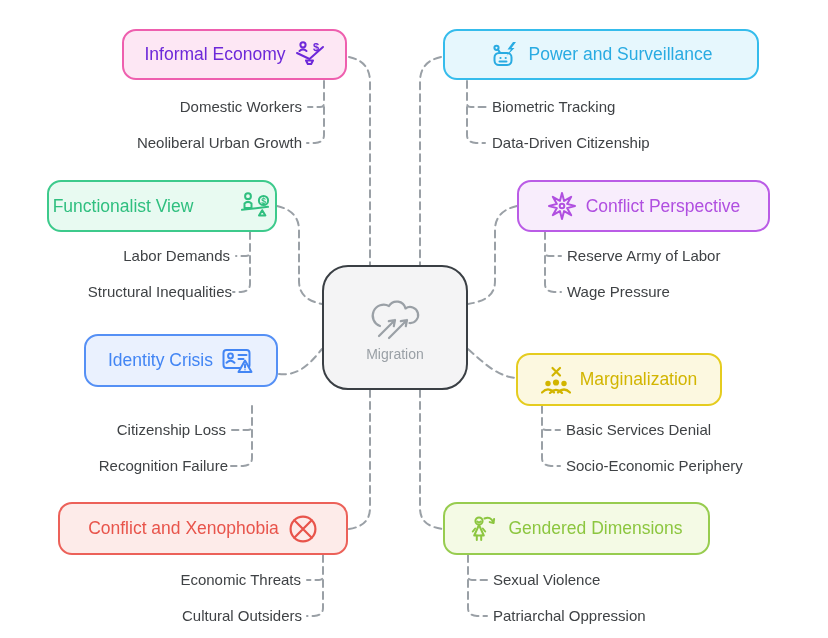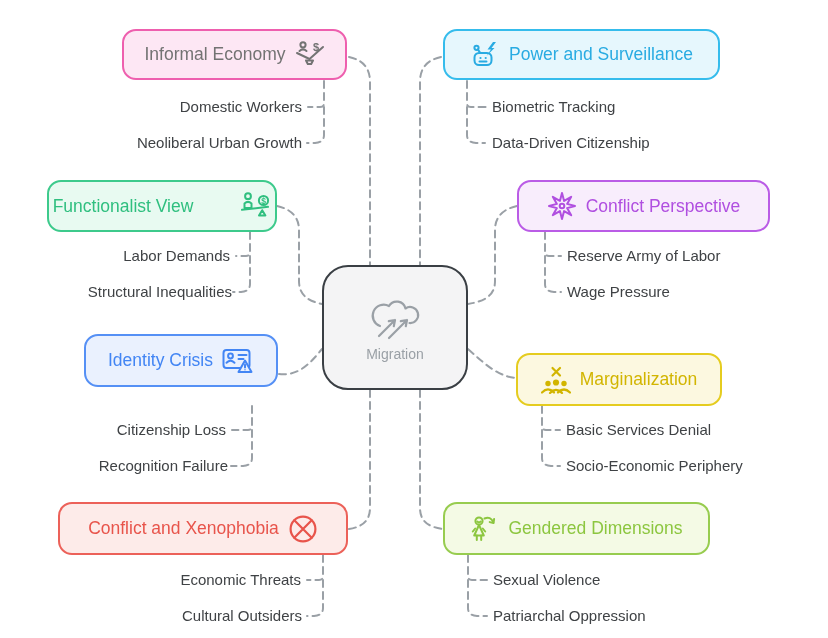--- a/index.html
+++ b/index.html
@@ -10,21 +10,21 @@
   svg.wires { position:absolute; left:0; top:0; width:828px; height:638px; }
   svg.wires path { fill:none; stroke:#9AA0A6; stroke-width:2; stroke-dasharray:7 5; stroke-linecap:round; }
 
   .node {
     position:absolute; box-sizing:border-box;
     display:flex; align-items:center; justify-content:center; gap:9px;
     border:2px solid; border-radius:14px;
     font-size:17.5px; white-space:nowrap; cursor:pointer;
   }
   .node .ic { display:flex; align-items:center; }
-  .b-pink    { background:#FDE7F4; border-color:#EE5FAE; color:#737373; }
+  .b-pink    { background:#FDE7F4; border-color:#EE5FAE; color:#6d28d9; }
   .b-cyan    { background:#E6F7FD; border-color:#35BCEC; color:#29ABE2; }
   .b-green   { background:#E8FAF1; border-color:#3DCA8C; color:#2FBF7F;gap:46px; }
   .b-purple  { background:#F8EDFC; border-color:#BA5CE6; color:#B04FE0; }
   .b-blue    { background:#EAF1FE; border-color:#5590F5; color:#4285F4; }
   .b-yellow  { background:#FCF8E0; border-color:#E5CC1F; color:#D2B500; }
   .b-red     { background:#FDEBE9; border-color:#EC6159; color:#E8544B; }
   .b-lime    { background:#F4FAE5; border-color:#97CC4F; color:#8CC63F; }
 
   .central {
     position:absolute; box-sizing:border-box;
@@ -101,21 +101,21 @@
         <path d="M4.5 10 Q8 6.8 11.5 10"></path>
         <text x="21" y="9.5" font-size="11" font-weight="bold" fill="currentColor" stroke="none" text-anchor="middle">$</text>
         <path d="M2 12 L14.5 18 L28 6"></path>
         <path d="M11 19.5 h7 l-1.8 3.5 h-3.4 z"></path>
       </svg>
     </span>
   </div>
   <div class="child ra" style="right:526px; top:96px;">Domestic Workers</div>
   <div class="child ra" style="right:526px; top:132px;text-align:right;">Neoliberal Urban Growth</div>
 
-  <div class="node b-cyan" style="left:443px; top:29px; width:277px; height:51px;">
+  <div class="node b-cyan" style="left:443px; top:29px; width:316px; height:51px;">
     <span class="ic">
       <svg width="30" height="28" viewBox="0 0 30 28" stroke="currentColor" stroke-width="2" fill="none" stroke-linecap="round" stroke-linejoin="round">
         <rect x="4.5" y="12" width="17" height="12" rx="4.5"></rect>
         <circle cx="10.5" cy="17" r="1.1" fill="currentColor" stroke="none"></circle>
         <circle cx="15.7" cy="17" r="1.1" fill="currentColor" stroke="none"></circle>
         <path d="M9.5 20.5 h7"></path>
         <circle cx="6.5" cy="6.8" r="2.1"></circle>
         <path d="M8 8.6 L10.3 12"></path>
         <path d="M23 1 L17.5 8.5 H21 L16.5 15 L24.5 7 H21.5 L26 1 Z" fill="currentColor" stroke="none"></path>
       </svg>

